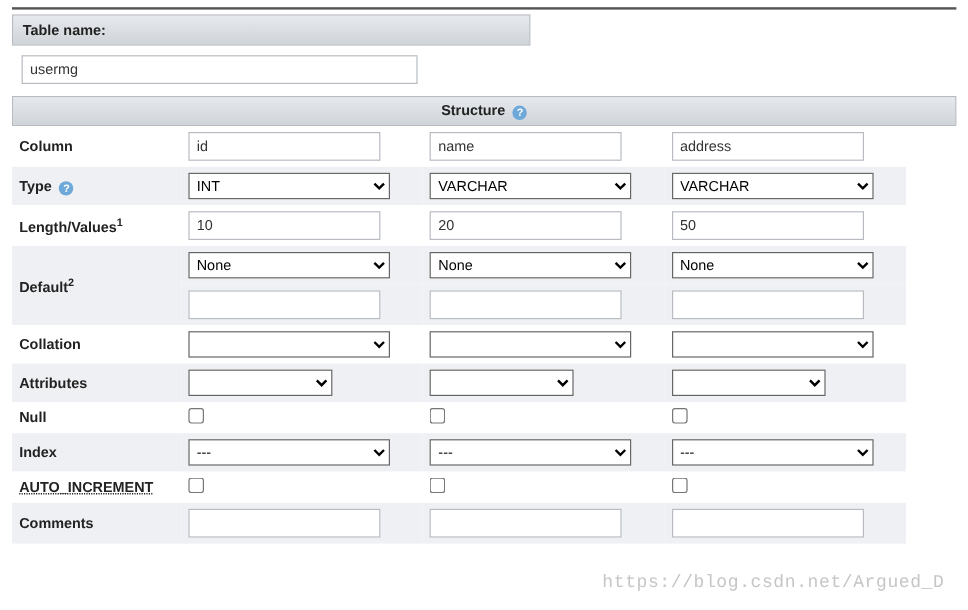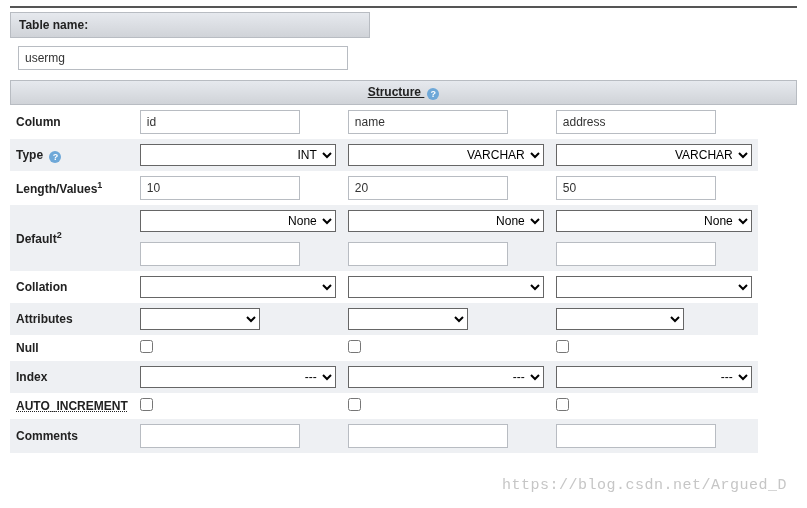--- a/index.html
+++ b/index.html
@@ -9,21 +9,21 @@
     color: #222;
     background: #fff;
     width: 807px;
     padding: 6px 10px 10px 10px;
   }
   .topline { border-top: 2px solid #555; margin-bottom: 4px; }
   .tbl-name-bar {
     background: linear-gradient(#e6e9ee, #d0d3d8);
     border: 1px solid #b8bcc2;
     padding: 5px 8px;
-    width: 360px;
+    width: 432px;
     font-size: 12px;
   }
   .tbl-name-bar b { font-weight: bold; }
   .name-input-wrap {
     padding: 8px 8px 10px 8px;
   }
   .txt {
     border: 1px solid #b8bcc2;
     background: #fff;
     padding: 2px 6px;
@@ -32,21 +32,20 @@
     height: 24px;
   }
   .txt.wide { width: 330px; }
   .structure-bar {
     background: linear-gradient(#e6e9ee, #d0d3d8);
     border: 1px solid #b8bcc2;
     text-align: center;
     padding: 4px 0;
     font-weight: bold;
     font-size: 12px;
-    text-decoration: underline;
   }
   .help {
     display: inline-block;
     width: 12px; height: 12px;
     border-radius: 50%;
     background: #6ea8d8;
     color: #fff;
     font-size: 9px;
     line-height: 12px;
     text-align: center;
@@ -67,21 +66,21 @@
   table.form tr.even > * { background: #fff; }
   .lblcol { width: 140px; font-weight: bold; font-size: 12px; }
   .valcol { width: 200px; }
   .sel {
     border: 1px solid #666;
     background: #fff;
     font-size: 12px;
     height: 22px;
     padding: 1px 2px;
   }
-  .sel.w-full { width: 196px; text-align: right; }
+  .sel.w-full { width: 168px; }
   .sel.w-med  { width: 120px; }
   .sel.w-small{ width: 128px; }
   .txt.cell { width: 160px; }
   .chk-wrap { text-align: center; }
   .sup { font-size: 9px; vertical-align: super; }
   .ai { text-decoration: underline dotted; }
   .watermark {
     position: fixed;
     right: 20px; bottom: 14px;
     color: #c6c6c6;

